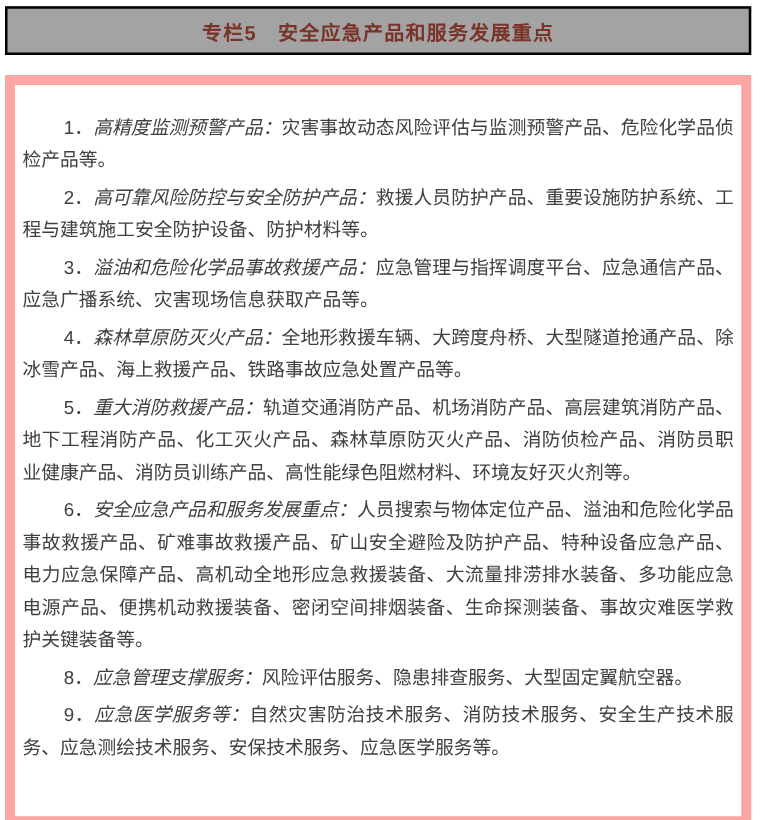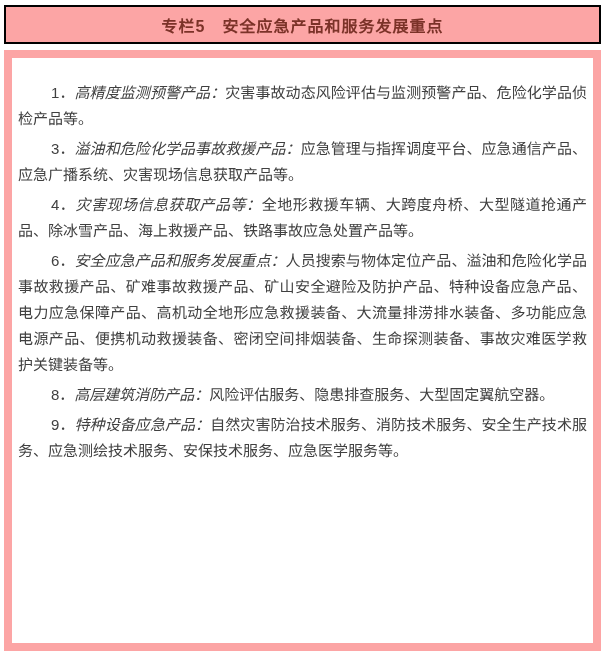--- a/index.html
+++ b/index.html
@@ -14,22 +14,22 @@
     width: 612px;
     height: 656px;
     padding: 5px 11px 5px 4px;
   }
   .title-box {
     border: 2px solid #000000;
     height: 39px;
     display: flex;
     align-items: center;
     justify-content: center;
-    margin-bottom: 6px;
-    background: #fca5a5;
+    margin-bottom: 16px;
+    background: #a3a3a3;
   }
   .title-text {
     font-size: 16px;
     font-weight: bold;
     color: #7b3228;
     letter-spacing: 1px;
     white-space: pre;
   }
   .content-box {
     border: 8px solid #fca5a5;
@@ -63,28 +63,30 @@
 <body>
 
 <div class="panel">
   <div class="title-box">
     <span class="title-text">专栏5　安全应急产品和服务发展重点</span>
   </div>
   <div class="content-box">
     <div id="item-list">
   <p class="item"><span class="num">1．</span><span class="cat">高精度监测预警产品：</span><span class="txt">灾害事故动态风险评估与监测预警产品、危险化学品侦检产品等。</span></p>
 
+  <p class="item"><span class="num">2．</span><span class="cat">高可靠风险防控与安全防护产品：</span><span class="txt">救援人员防护产品、重要设施防护系统、工程与建筑施工安全防护设备、防护材料等。</span></p>
 
   <p class="item"><span class="num">3．</span><span class="cat">溢油和危险化学品事故救援产品：</span><span class="txt">应急管理与指挥调度平台、应急通信产品、应急广播系统、灾害现场信息获取产品等。</span></p>
 
-  <p class="item"><span class="num">4．</span><span class="cat">灾害现场信息获取产品等：</span><span class="txt">全地形救援车辆、大跨度舟桥、大型隧道抢通产品、除冰雪产品、海上救援产品、铁路事故应急处置产品等。</span></p>
+  <p class="item"><span class="num">4．</span><span class="cat">森林草原防灭火产品：</span><span class="txt">全地形救援车辆、大跨度舟桥、大型隧道抢通产品、除冰雪产品、海上救援产品、铁路事故应急处置产品等。</span></p>
 
+  <p class="item"><span class="num">5．</span><span class="cat">重大消防救援产品：</span><span class="txt">轨道交通消防产品、机场消防产品、高层建筑消防产品、地下工程消防产品、化工灭火产品、森林草原防灭火产品、消防侦检产品、消防员职业健康产品、消防员训练产品、高性能绿色阻燃材料、环境友好灭火剂等。</span></p>
 
   <p class="item"><span class="num">6．</span><span class="cat">安全应急产品和服务发展重点：</span><span class="txt">人员搜索与物体定位产品、溢油和危险化学品事故救援产品、矿难事故救援产品、矿山安全避险及防护产品、特种设备应急产品、电力应急保障产品、高机动全地形应急救援装备、大流量排涝排水装备、多功能应急电源产品、便携机动救援装备、密闭空间排烟装备、生命探测装备、事故灾难医学救护关键装备等。</span></p>
 
 
-  <p class="item"><span class="num">8．</span><span class="cat">高层建筑消防产品：</span><span class="txt">风险评估服务、隐患排查服务、大型固定翼航空器。</span></p>
+  <p class="item"><span class="num">8．</span><span class="cat">应急管理支撑服务：</span><span class="txt">风险评估服务、隐患排查服务、大型固定翼航空器。</span></p>
 
-  <p class="item"><span class="num">9．</span><span class="cat">特种设备应急产品：</span><span class="txt">自然灾害防治技术服务、消防技术服务、安全生产技术服务、应急测绘技术服务、安保技术服务、应急医学服务等。</span></p>
+  <p class="item"><span class="num">9．</span><span class="cat">应急医学服务等：</span><span class="txt">自然灾害防治技术服务、消防技术服务、安全生产技术服务、应急测绘技术服务、安保技术服务、应急医学服务等。</span></p>
 
 </div>
   </div>
 </div>
 
 </body></html>

